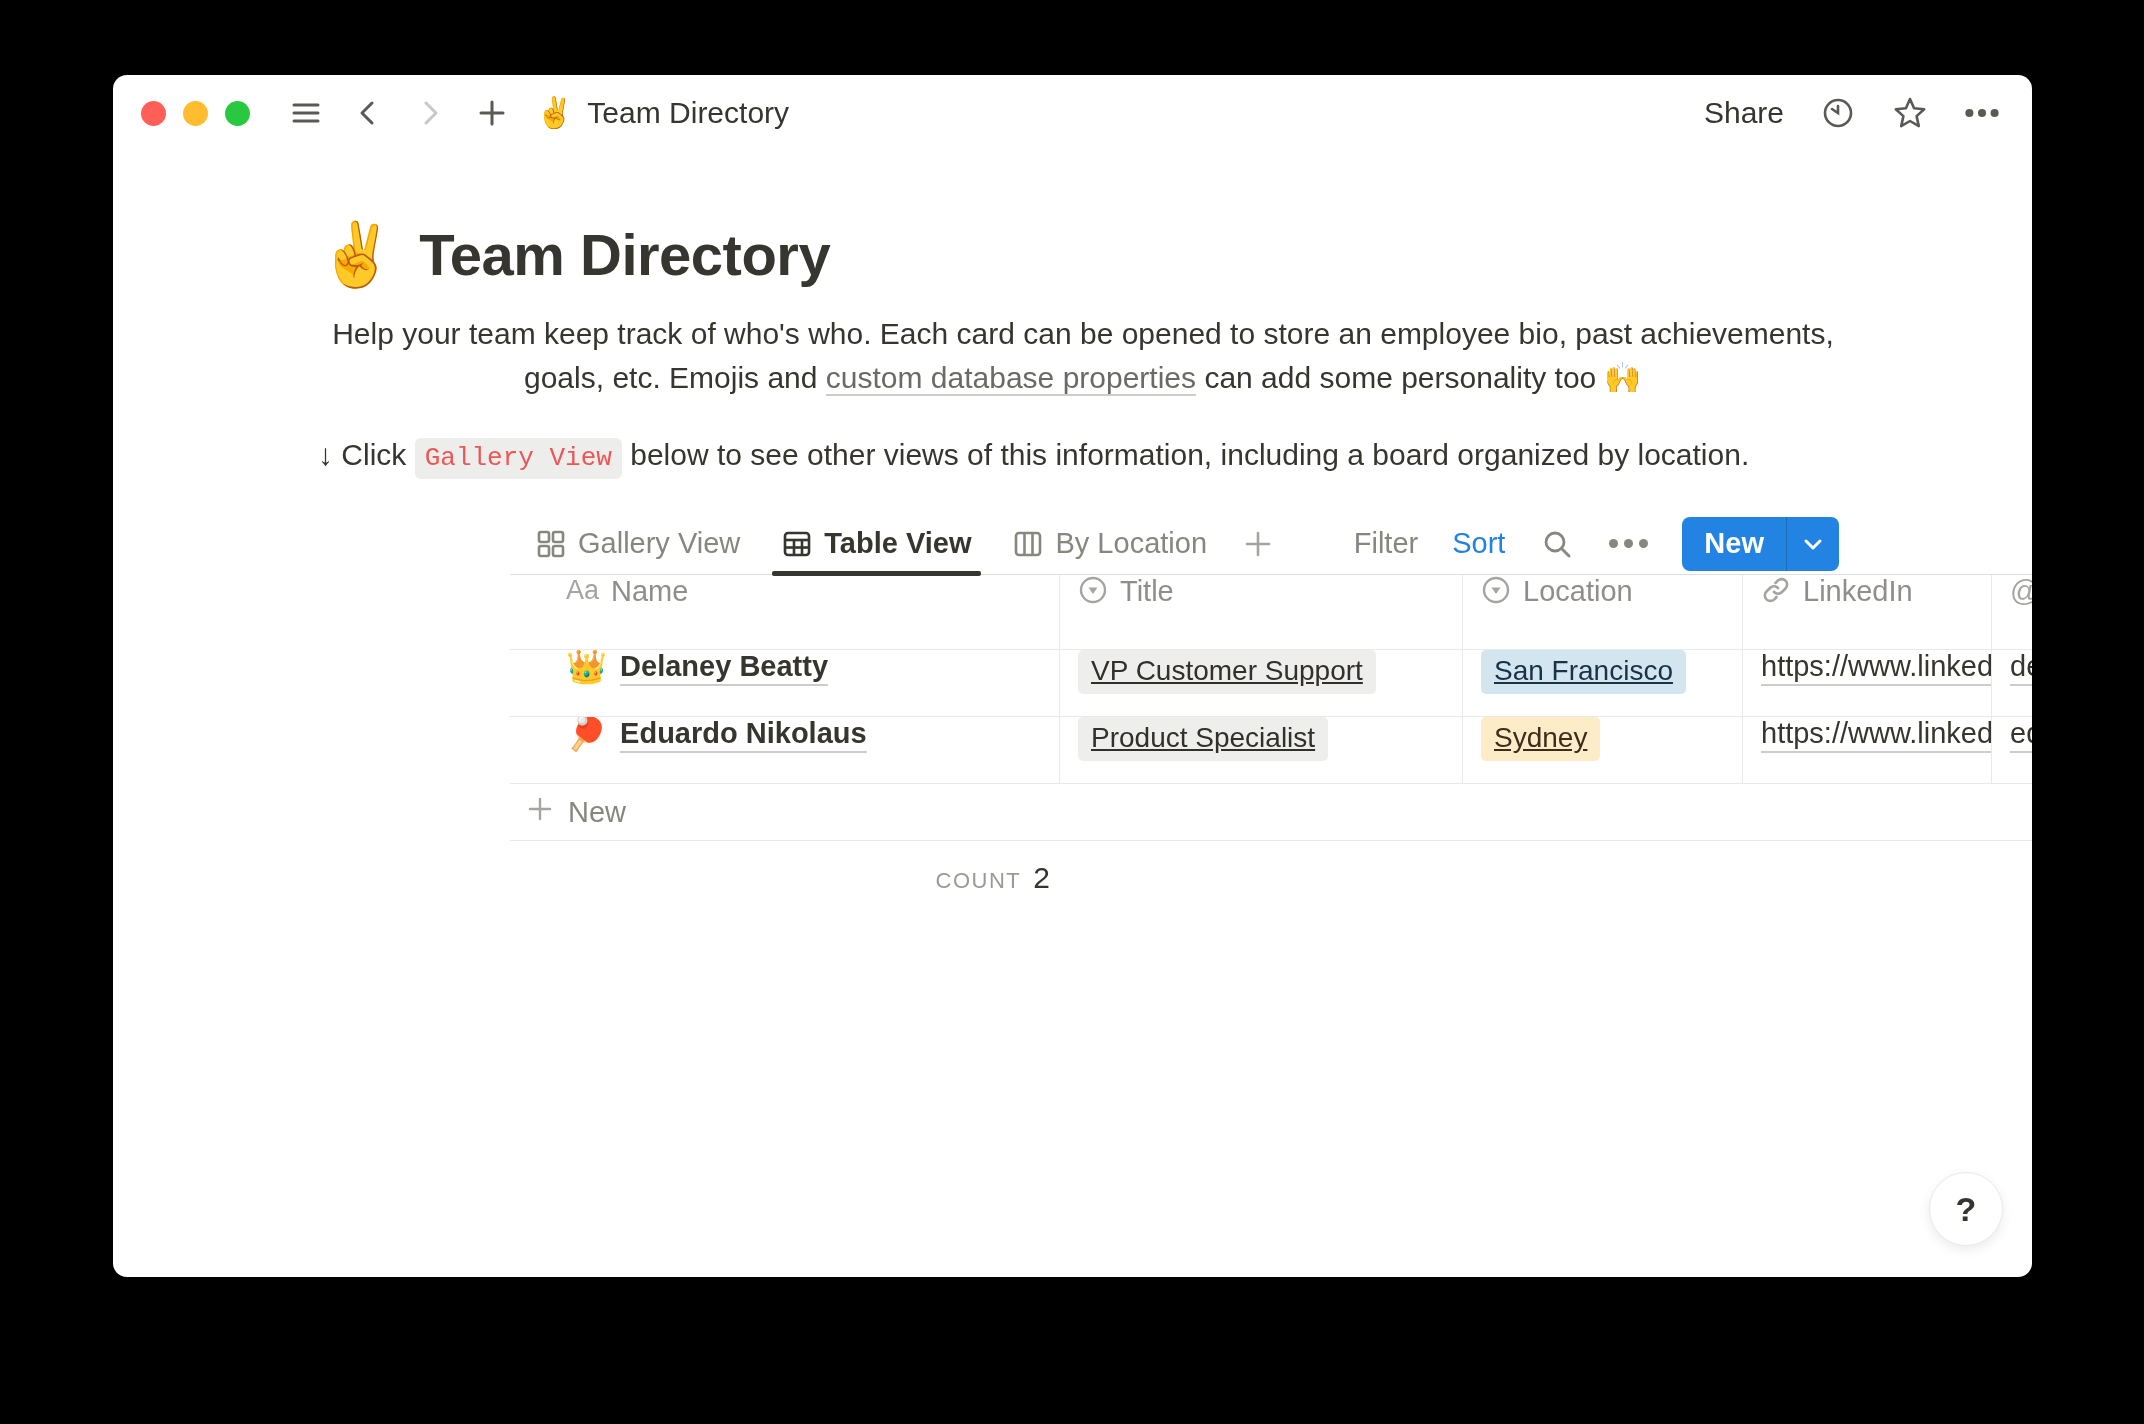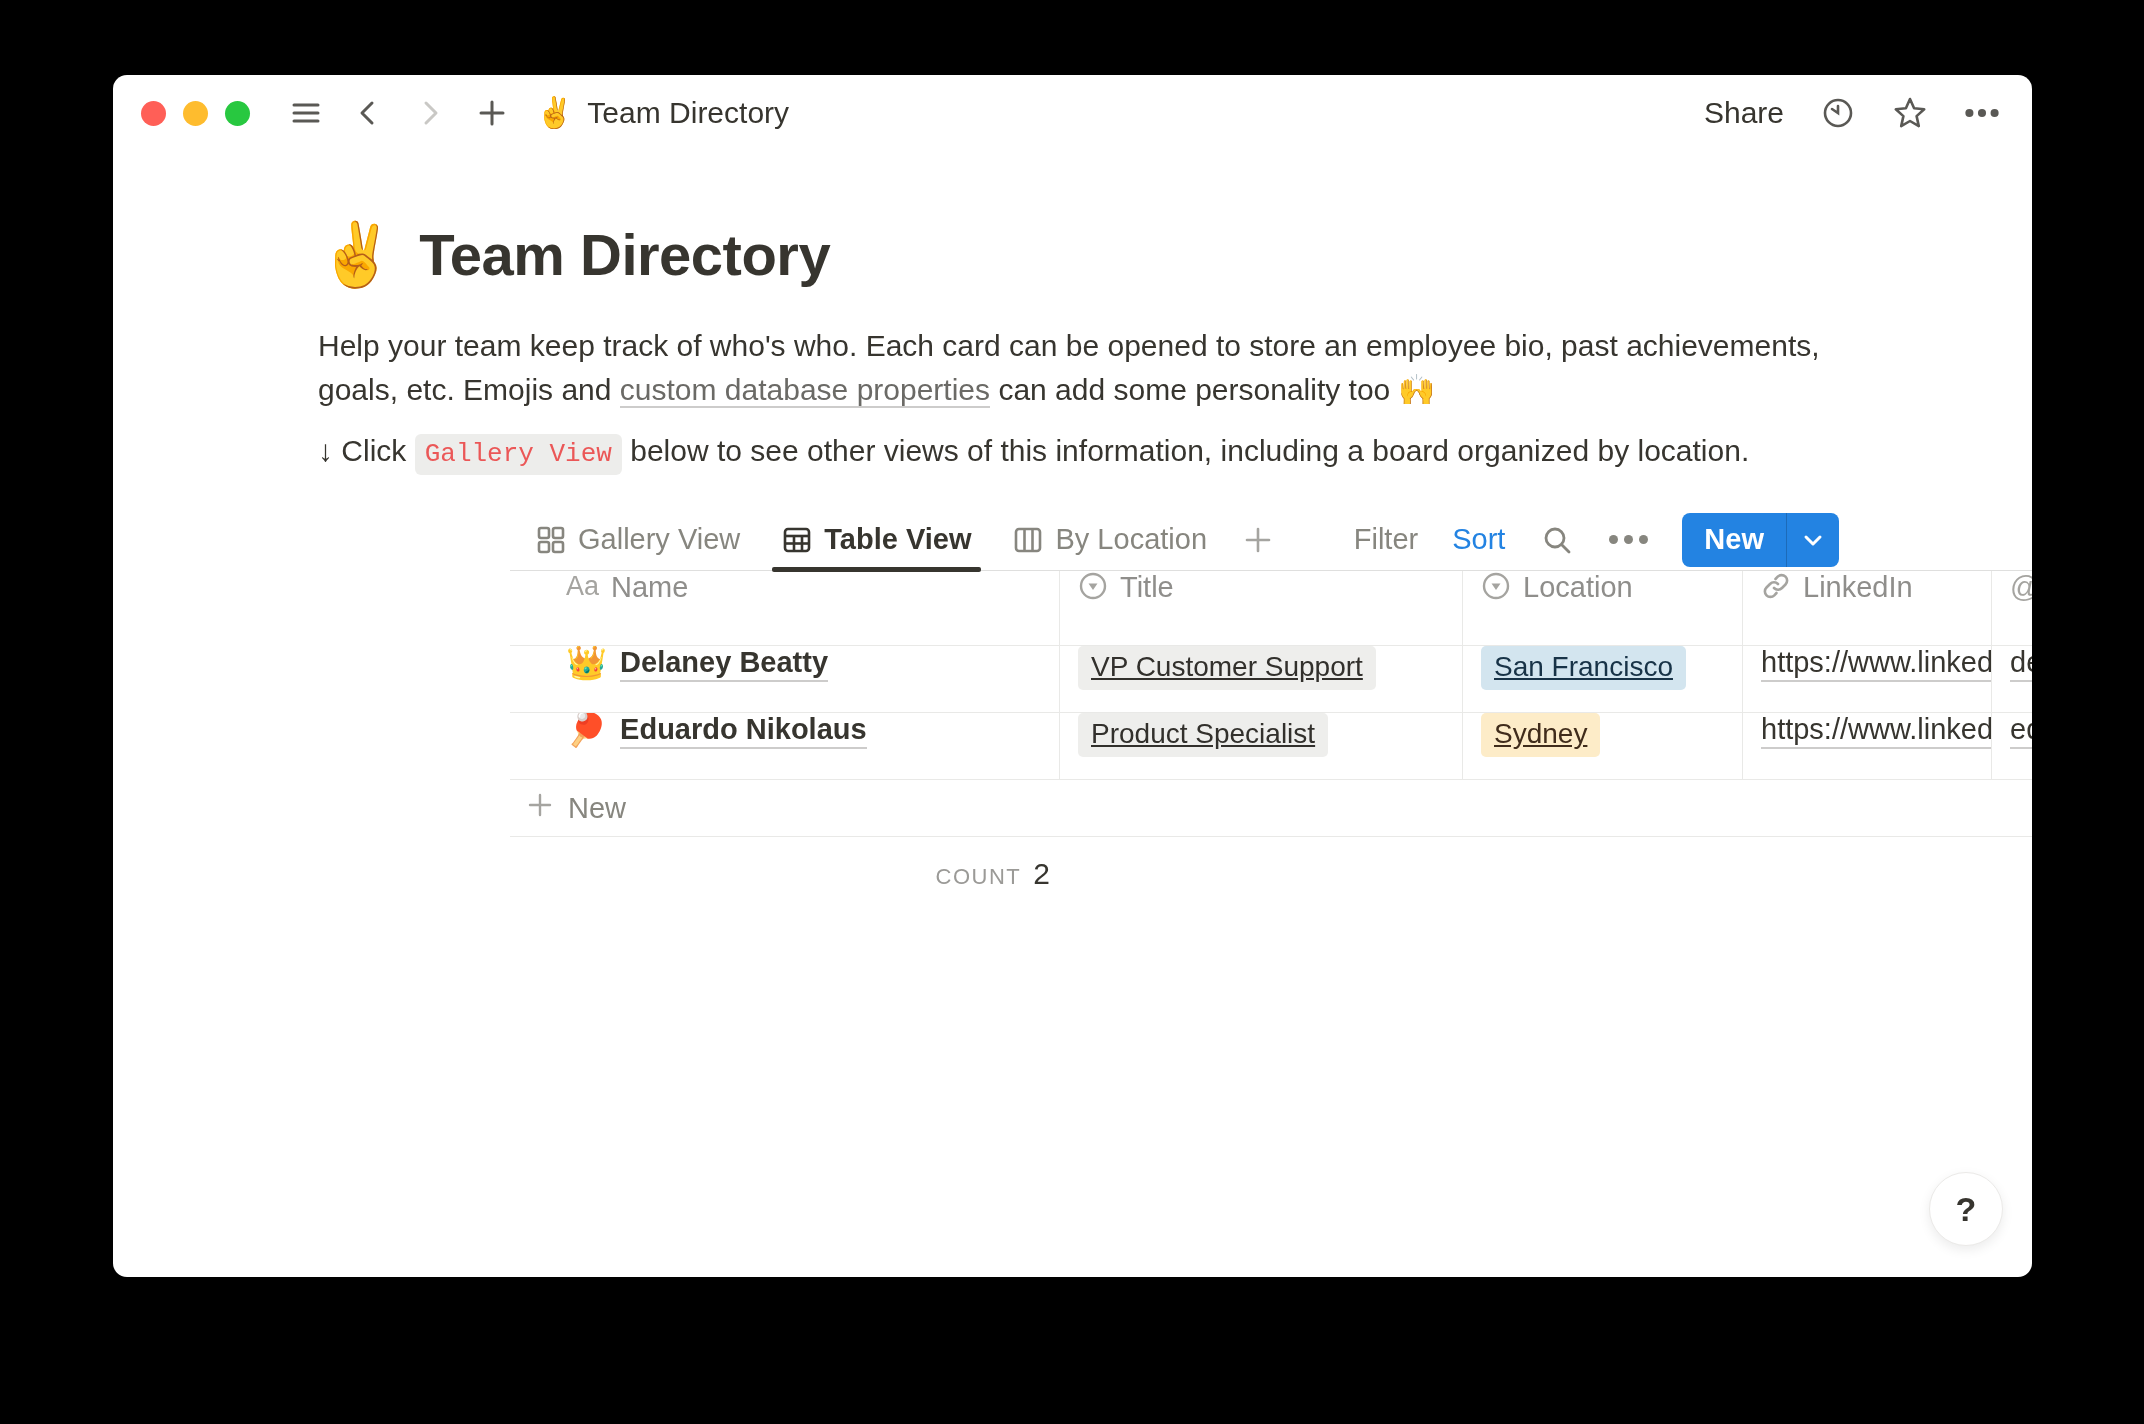--- a/index.html
+++ b/index.html
@@ -29,24 +29,24 @@
   .doc-title { font-size: 30px; font-weight: 500; color: #37352F; }
   .titlebar-right { margin-left: auto; display: flex; align-items: center; gap: 36px; padding-right: 2px; }
   .share-label { font-size: 30px; color: #37352F; }
 
   
   .page { position: relative; padding-left: 205px; }
   .page-title-row { margin-top: 70px; display: flex; align-items: center; gap: 24px; }
   .page-emoji { font-size: 62px; line-height: 1; }
   h1.page-title { font-size: 58px; font-weight: 700; letter-spacing: -0.5px; color: #37352F; }
 
-  .page-desc { margin-top: 36px; width: 1530px; font-size: 30px; line-height: 44px; color: #37352F; }
+  .page-desc { margin-top: 24px; width: 1530px; font-size: 30px; line-height: 44px; color: #37352F; text-align: center; }
   .inline-link { color: #6B6A66; border-bottom: 2px solid rgba(55,53,47,0.25); cursor: pointer; }
 
-  .callout-line { margin-top: 22px; font-size: 30px; color: #37352F; }
+  .callout-line { margin-top: 38px; font-size: 30px; color: #37352F; }
   .code-chip {
     font-family: "Liberation Mono", monospace; font-size: 26px; color: #EB5757;
     background: rgba(135,131,120,0.15); border-radius: 6px; padding: 5px 10px 6px;
   }
 
   
   .views-bar {
     margin-top: 40px; margin-left: 192px; position: absolute; left: 0; right: 0;
     height: 62px; border-bottom: 1px solid rgba(55,53,47,0.16);
     display: flex; align-items: center; padding-left: 14px; position: relative;

